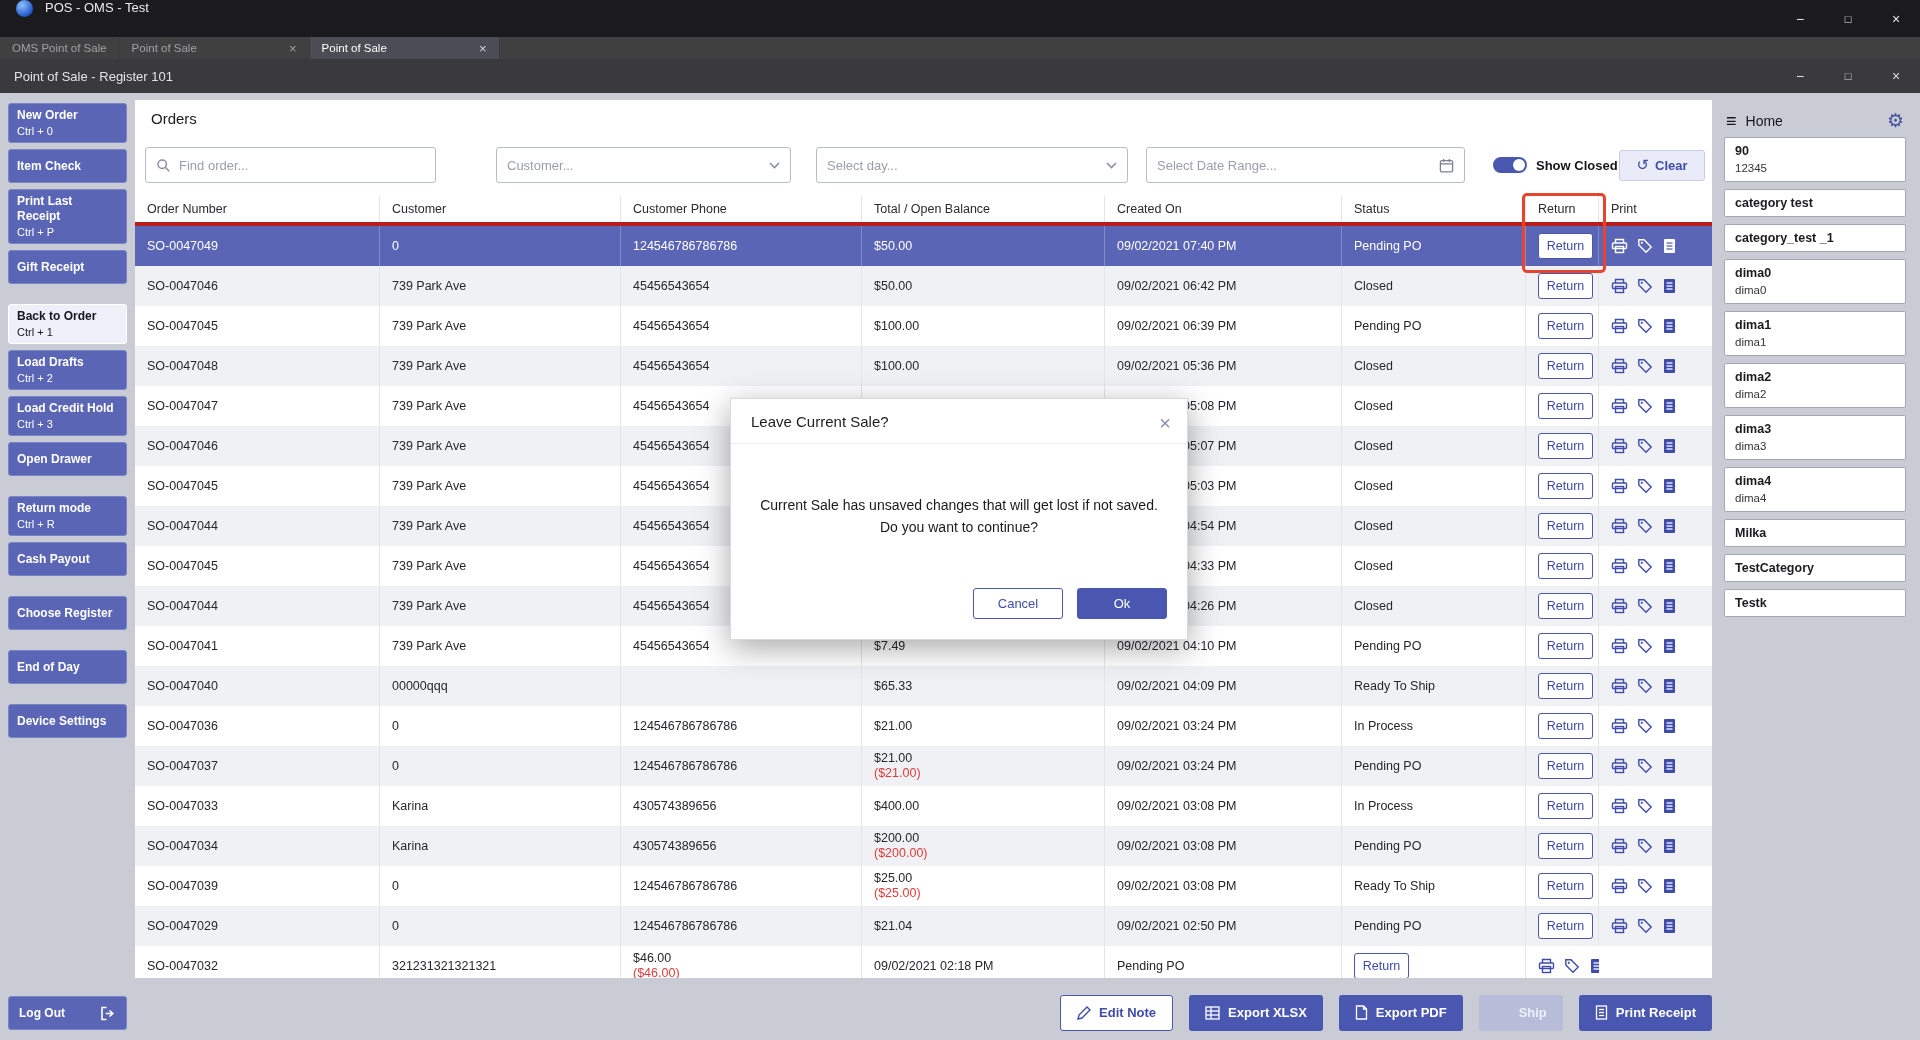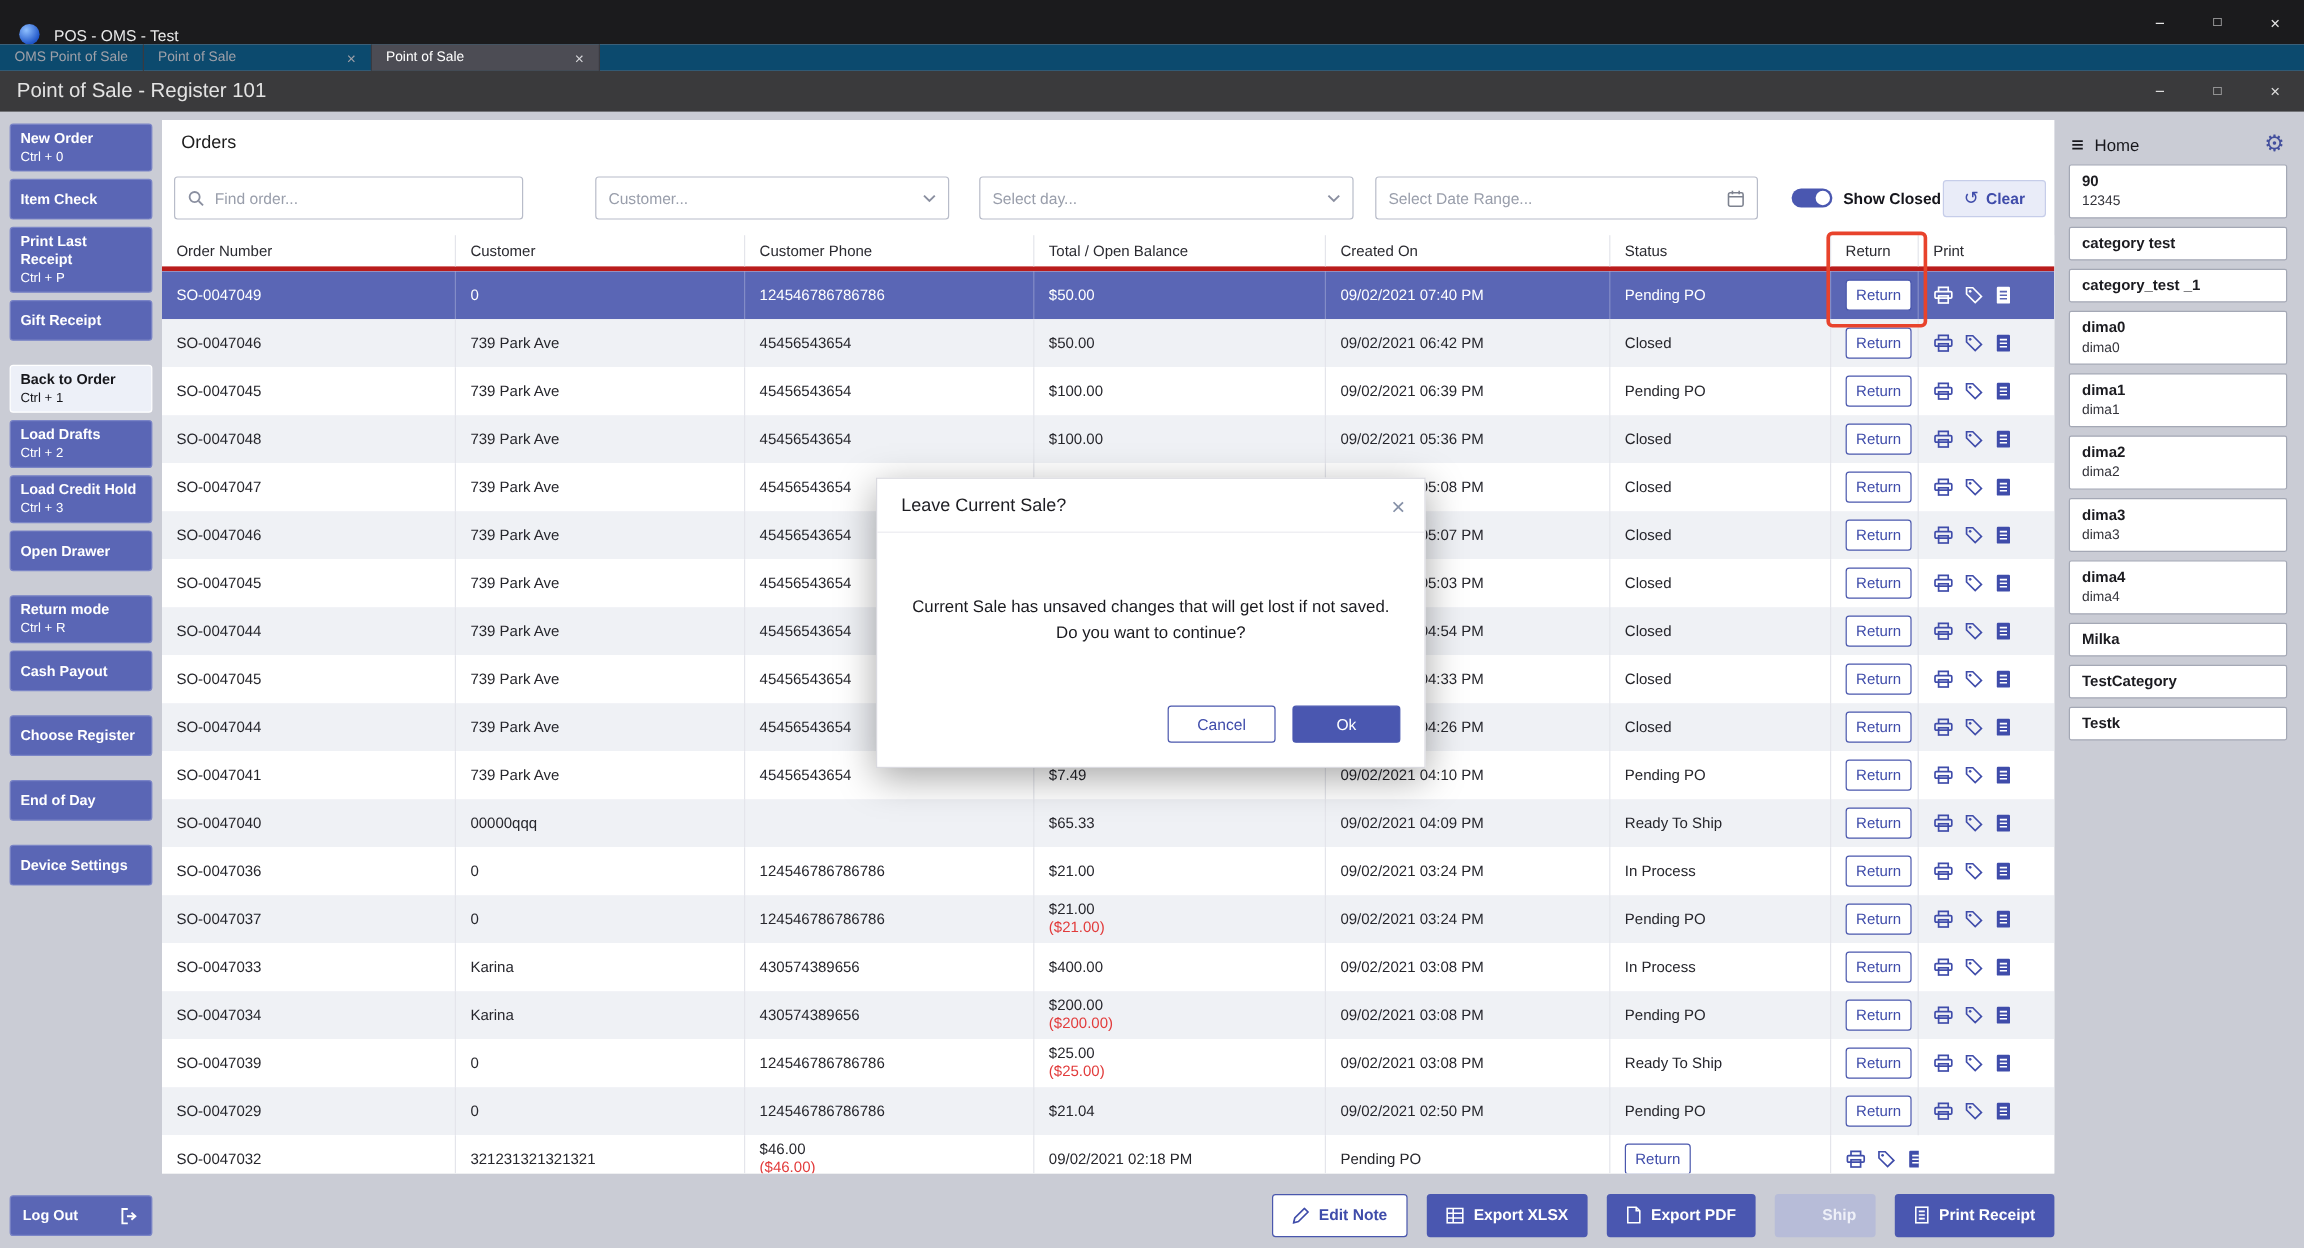--- a/index.html
+++ b/index.html
@@ -1,36 +1,36 @@
 <!DOCTYPE html>
 <html><head>
 <meta charset="utf-8">
 <style>
   * { margin:0; padding:0; box-sizing:border-box; }
   html,body { width:1920px; height:1040px; overflow:hidden; }
   body { font-family:"Liberation Sans","DejaVu Sans",sans-serif; background:#caccd5; position:relative; }
   button { font-family:inherit; cursor:pointer; }
 
   
-  .titlebar { position:absolute; left:0; top:0; width:1920px; height:37px; background:#1b1b1d; display:flex; align-items:flex-end; padding-left:16px; z-index:5; }
+  .titlebar { position:absolute; left:0; top:0; width:1920px; height:37px; background:#1b1b1d; display:flex; align-items:flex-start; padding-left:16px; z-index:5; }
   .app-icon { width:17px; height:17px; border-radius:50%; background:radial-gradient(circle at 35% 30%, #8fc0ff, #1f55c8 72%); flex:none; }
   .app-title { color:#eaeaea; font-size:13px; margin-left:12px; }
   .win-controls { margin-left:auto; display:flex; height:100%; }
   .wc { width:48px; display:flex; align-items:center; justify-content:center; color:#e6e6e6; font-size:14px; cursor:pointer; }
   .wc.sq { font-size:11px; }
 
-  .tabbar { position:absolute; left:0; top:37px; width:1920px; height:22px; background:#0c4a6e; display:flex; z-index:5; }
+  .tabbar { position:absolute; left:0; top:37px; width:1920px; height:22px; background:#404040; display:flex; z-index:5; }
   .tab { display:flex; align-items:center; padding:0 12px; font-size:11.5px; color:#9fa0a8; border-right:1px solid #3a3a40; cursor:pointer; }
   .tab.closable { width:190px; justify-content:space-between; }
   .tab .tab-close { color:#9fa0a8; font-size:13px; line-height:1; }
   .tab.active { background:#4c4c54; color:#ffffff; }
   .tab.active .tab-close { color:#d6d6da; }
 
   .winbar2 { position:absolute; left:0; top:59px; width:1920px; height:34px; background:#3a3a3c; display:flex; align-items:center; padding-left:14px; z-index:5; }
-  .wb-title { color:#e3e3e3; font-size:17px; }
+  .wb-title { color:#e3e3e3; font-size:13px; }
   .winbar2 .wc { color:#dddddd; }
 
   
   .app-body { position:absolute; left:0; top:93px; width:1920px; height:947px; }
 
   
   .left-sidebar { position:absolute; left:0; top:0; width:135px; height:100%; padding:10px 8px; display:flex; flex-direction:column; }
   .side-items { display:flex; flex-direction:column; gap:6px; }
   .side-btn { width:119px; background:#5a66b5; border:1px solid #7a84c6; border-radius:3px; color:#fff; text-align:left; padding:4px 8px; }
   .side-btn .sb-label { display:block; font-size:12px; font-weight:700; line-height:15px; }

